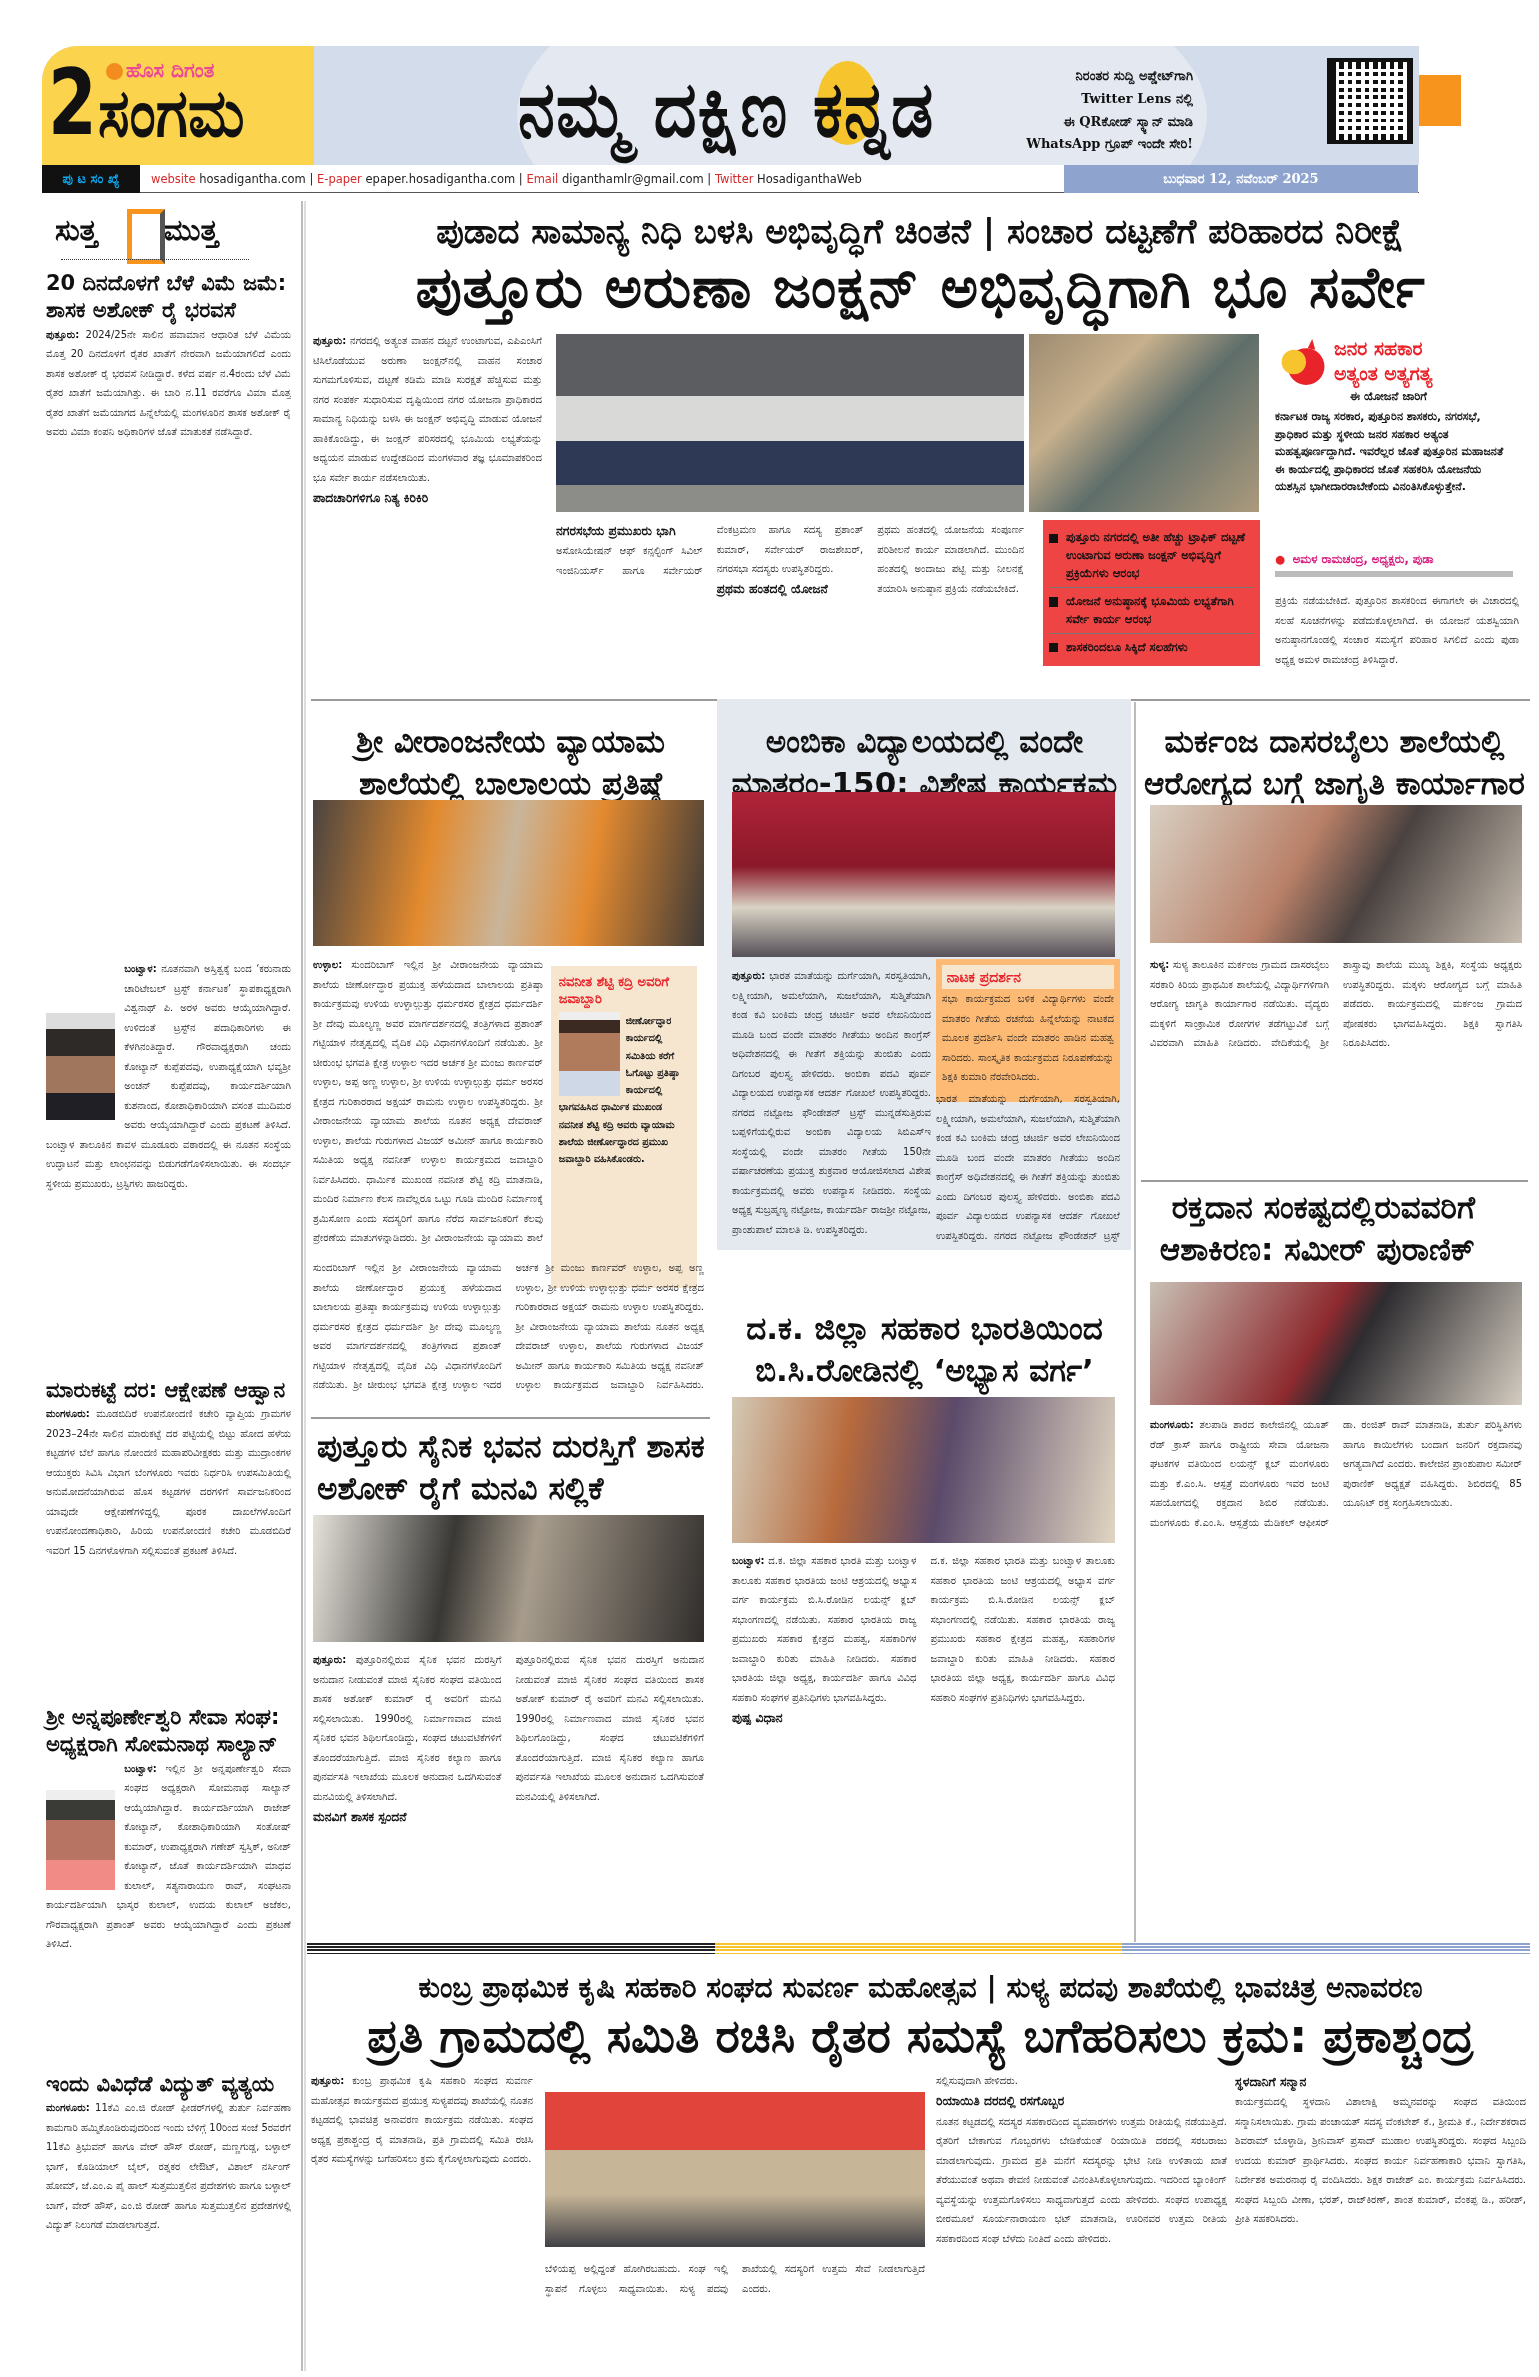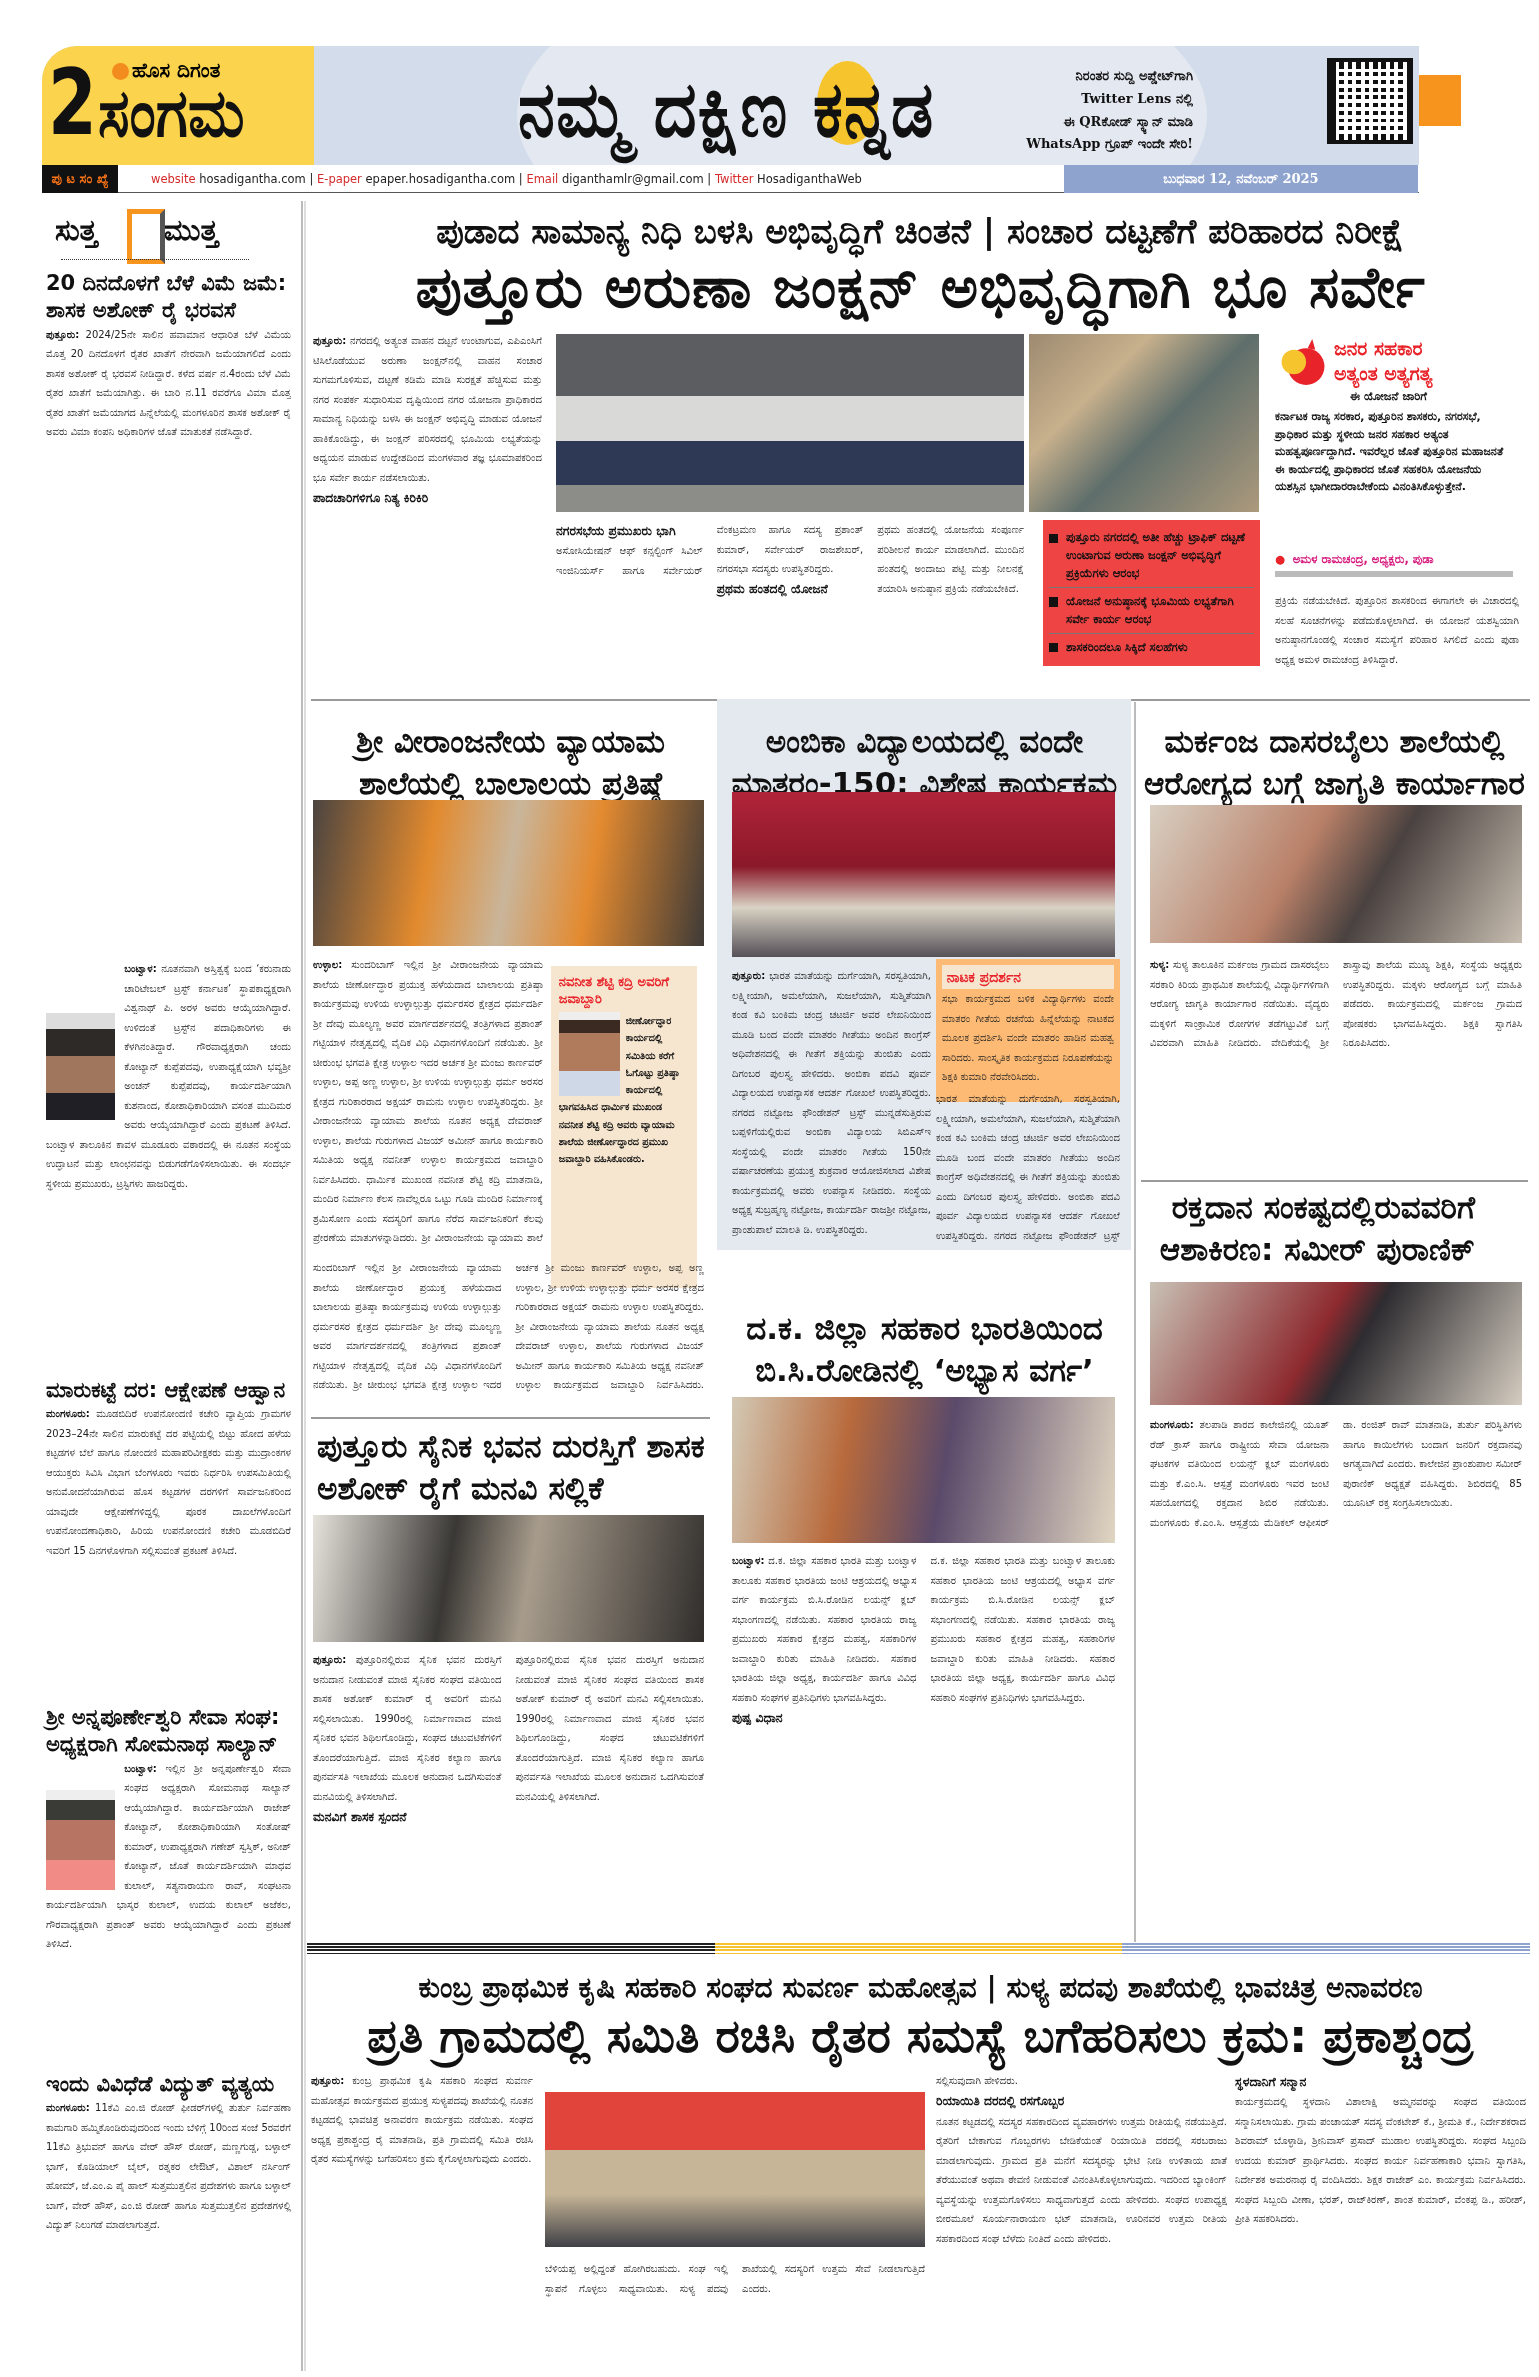--- a/index.html
+++ b/index.html
@@ -5,30 +5,30 @@
 *{box-sizing:border-box;margin:0;padding:0}
 html,body{width:1540px;height:2377px;background:#fff;overflow:hidden}
 body{position:relative;font-family:"DejaVu Sans",sans-serif;color:#111}
 .abs{position:absolute}
 
 #mast{left:42px;top:46px;width:1377px;height:119px;background:#d3dcea;border-radius:35px 0 0 0;overflow:hidden}
 #mast-yellow{left:0;top:0;width:272px;height:119px;background:#fcd34d}
 #mast-curve{left:475px;top:-92px;width:690px;height:322px;border-radius:50%;background:#e3e8f1}
 #mast-sun{left:775px;top:15.3px;width:61px;height:84px;background:#f6c42c;border-radius:50%}
 #page-num{left:48px;top:58px;font:900 90px/1 "DejaVu Sans",sans-serif;color:#111;transform:scaleX(.78);transform-origin:left}
-#brand{left:112px;top:60px;font:700 20px/1 "DejaVu Sans",sans-serif;color:#000000}
+#brand{left:106px;top:60px;font:700 20px/1 "DejaVu Sans",sans-serif;color:#ec4899}
 #brand-dot{display:inline-block;width:17px;height:17px;border-radius:50%;background:#f28c1e;vertical-align:middle;margin-right:3.1px}
 #section-name{left:98px;top:81px;font:900 66px/1 "DejaVu Sans",sans-serif;color:#111;transform:scaleX(.9);transform-origin:left}
 #edition{left:518px;top:71px;font:900 77px/1 "DejaVu Serif",serif;color:#111;transform:scaleX(.86);transform-origin:left;letter-spacing:1.5px}
 #qr-text{left:1193px;top:65px;width:399px;text-align:right;font:700 13px/1.75 "DejaVu Serif",serif;color:#111;transform:translateX(-399px)}
 #qr{left:1327px;top:58px;width:86px;height:86px;background:repeating-linear-gradient(90deg,#111 0 4.6px,#fff 4.6px 8.4px),#111;border:4.6px solid #111}
 #qr:before{content:"";position:absolute;inset:6.1px;background:repeating-linear-gradient(0deg,#fff 0 3.8px,transparent 3.8px 7.7px)}
 #orange-box{left:1419px;top:75px;width:42px;height:51px;background:#f7941d}
 #info-bar{left:42px;top:165px;width:1377px;height:28px;border-bottom:1.5px solid #555}
-#info-label{left:0;top:0;width:76px;height:28px;background:#111;color:#f97316;font:700 13px/28px "DejaVu Sans",sans-serif;text-align:center}
+#info-label{left:0;top:0;width:98px;height:28px;background:#111;color:#0ea5e9;font:700 13px/28px "DejaVu Sans",sans-serif;text-align:center}
 #info-links{left:109px;top:0;height:28px;font:11.5px/28px "DejaVu Sans",sans-serif;color:#222;white-space:nowrap}
 #info-links .k{color:#d42a2a}
 #date{left:1022px;top:0;width:354px;height:28px;background:#8fa3cf;color:#fff;font:700 13px/28px "DejaVu Serif",serif;text-align:center}
 
 .vline{width:2.3px;background:#bbb}
 .hline{height:2.3px;background:#9a9a9a}
 .body-txt{font:10px/1.95 "DejaVu Sans",sans-serif;color:#222;text-align:justify}
 .body-txt b{font-weight:700;color:#111}
 .hd{font-weight:900;color:#111;line-height:1.25}
 .photo{background:linear-gradient(160deg,#8d8575,#5a5248 40%,#b19c7a 60%,#3b3630)}

